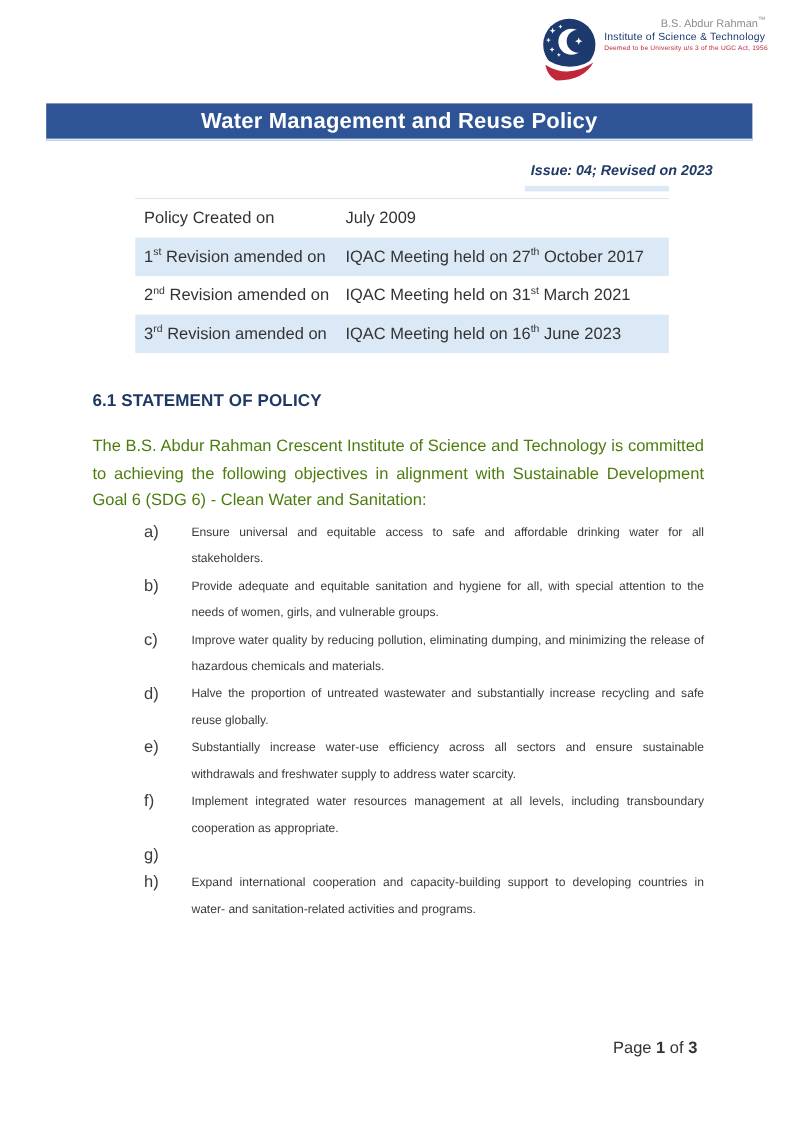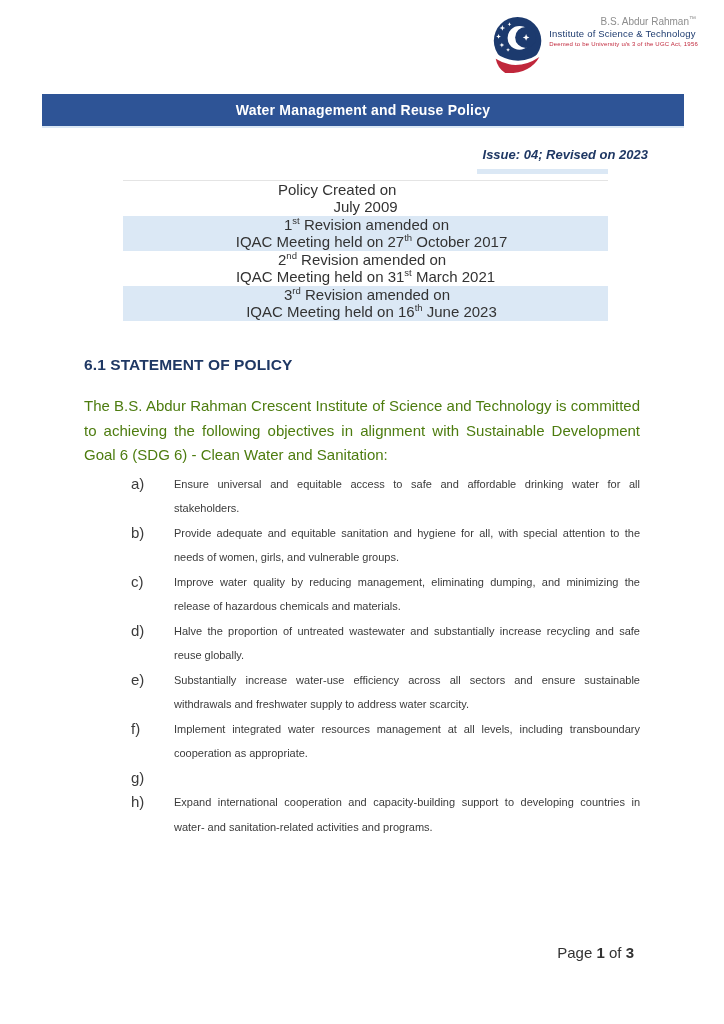--- a/index.html
+++ b/index.html
@@ -23,30 +23,30 @@
   .logo-wordmark { color: #1c3a6e; font-size: 31px; font-weight: bold; line-height: 31px; letter-spacing: -0.5px; }
   .logo-subtitle { color: #1c3a6e; font-size: 9.5px; font-weight: normal; letter-spacing: 0.2px; margin-top: 1px; }
   .logo-tagline { color: #c0273b; font-size: 6px; letter-spacing: 0.2px; margin-top: 2px; text-align: center; white-space: nowrap; }
 
   
   .title-band {
     position: absolute; left: 42px; right: 40px; top: 94px; height: 34px;
     background: #2e5496; border-bottom: 2px solid #dbe8f5;
     display: flex; align-items: center; justify-content: center;
   }
-  .title-band .title { color: #ffffff; font-size: 14px; font-weight: bold; letter-spacing: 0.2px; }
+  .title-band .title { color: #ffffff; font-size: 20px; font-weight: bold; letter-spacing: 0.2px; }
 
   
   .issue-line { position: absolute; top: 147px; right: 76px; color: #1f3864; font-weight: bold; font-style: italic; font-size: 13px; }
 
   
   .table-top-accent { position: absolute; left: 477px; top: 169px; width: 131px; height: 5px; background: #dbe8f5; }
   .rev-table { position: absolute; left: 123px; top: 180px; width: 485px; border-top: 1px solid #e4e4e4; }
-  .rev-row { display: flex; align-items: center; min-height: 35px; font-size: 15px; color: #333333; flex-direction: column; }
-  .rev-row.alt { background: #dbe8f5; padding-left: 12px; }
+  .rev-row { display: flex; align-items: center; min-height: 35px; font-size: 15px; color: #333333; }
+  .rev-row.alt { background: #dbe8f5; }
   .rev-label { width: 191px; padding-left: 8px; flex: none; }
   .rev-value { flex: 1; }
   sup.ord { font-size: 9.5px; vertical-align: super; line-height: 0; }
 
   
   .content { position: absolute; left: 84px; top: 356px; width: 556px; }
   .section-heading { color: #1f3864; font-size: 15.5px; font-weight: bold; margin: 0 0 20px 0; letter-spacing: 0.1px; }
   .intro { text-align: justify; font-size: 15px; line-height: 24.5px; color: #4d7c0f; margin: 0 0 4px 0; }
   .obj-item { display: flex; }
   .obj-marker { flex: none; width: 43px; margin-left: 47px; font-size: 15px; line-height: 24.5px; }
@@ -115,21 +115,21 @@
     <div class="obj-item">
       <span class="obj-marker">a)</span>
       <span class="obj-text">Ensure universal and equitable access to safe and affordable drinking water for all stakeholders.</span>
     </div>
     <div class="obj-item">
       <span class="obj-marker">b)</span>
       <span class="obj-text">Provide adequate and equitable sanitation and hygiene for all, with special attention to the needs of women, girls, and vulnerable groups.</span>
     </div>
     <div class="obj-item">
       <span class="obj-marker">c)</span>
-      <span class="obj-text">Improve water quality by reducing management, eliminating dumping, and minimizing the release of hazardous chemicals and materials.</span>
+      <span class="obj-text">Improve water quality by reducing pollution, eliminating dumping, and minimizing the release of hazardous chemicals and materials.</span>
     </div>
     <div class="obj-item">
       <span class="obj-marker">d)</span>
       <span class="obj-text">Halve the proportion of untreated wastewater and substantially increase recycling and safe reuse globally.</span>
     </div>
     <div class="obj-item">
       <span class="obj-marker">e)</span>
       <span class="obj-text">Substantially increase water-use efficiency across all sectors and ensure sustainable withdrawals and freshwater supply to address water scarcity.</span>
     </div>
     <div class="obj-item">

